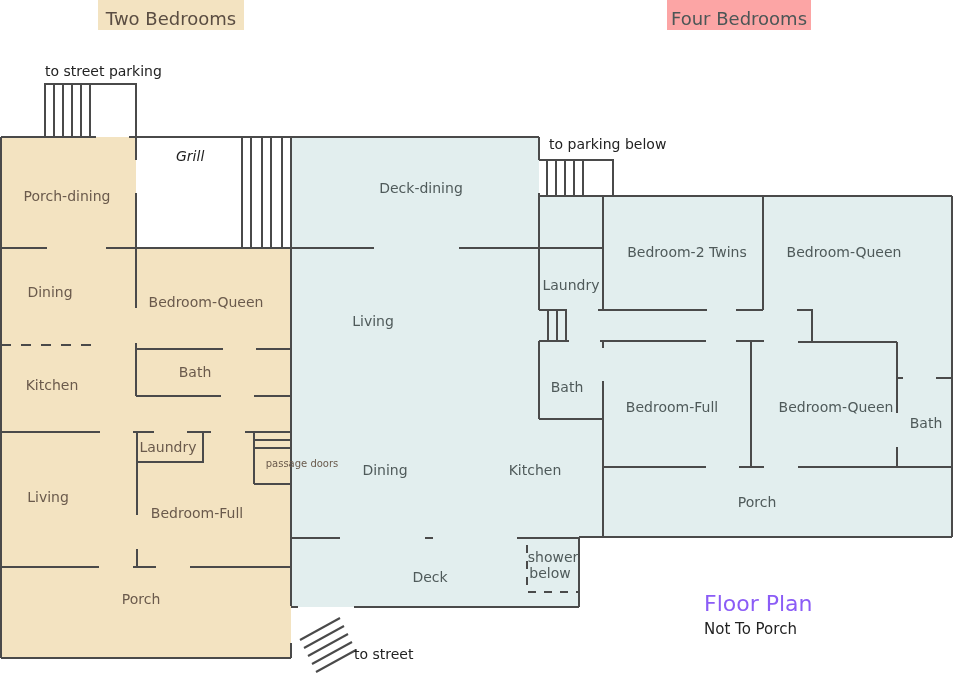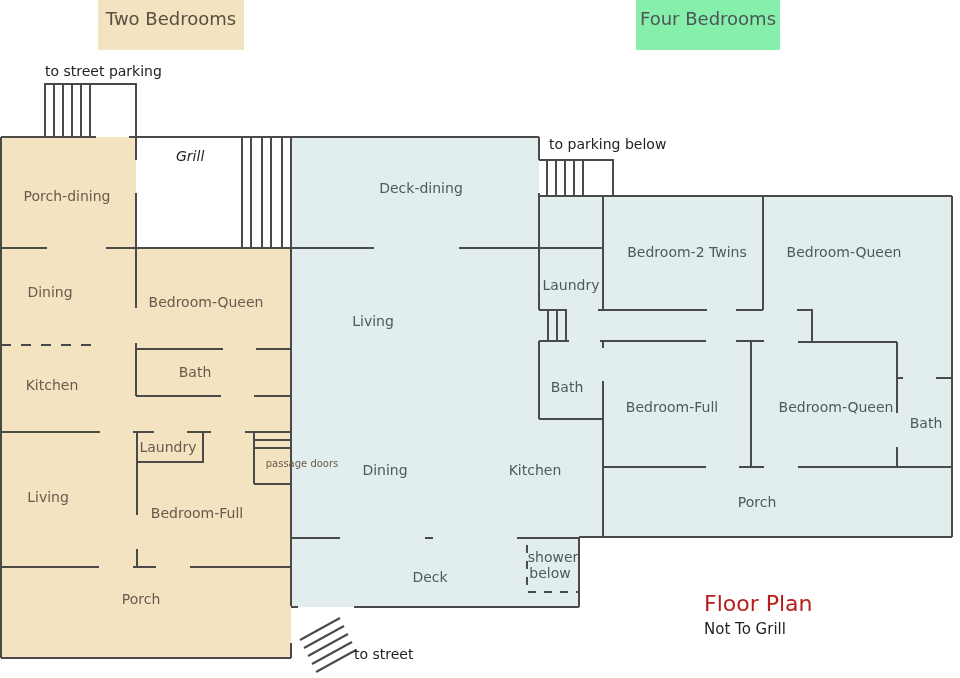--- a/index.html
+++ b/index.html
@@ -1,28 +1,28 @@
 <!DOCTYPE html>
 <html><head>
 <meta charset="utf-8">
 <style>
   html, body { margin: 0; padding: 0; background: #ffffff; }
   body { width: 960px; height: 678px; position: relative; overflow: hidden;
          font-family: "DejaVu Sans", "Liberation Sans", sans-serif; }
   .plan { position: absolute; left: 0; top: 0; width: 960px; height: 678px; }
-  .hdr { position: absolute; top: 0; height: 50px; line-height: 38px; font-size: 18px;
+  .hdr { position: absolute; top: 0; height: 30px; line-height: 38px; font-size: 18px;
          color: #5a4d42; text-align: center; }
   .hdr.two { left: 98px; width: 146px; background: #f3e3c1; }
-  .hdr.four { left: 636px; width: 144px; background: #86efac; color: #4c5656; }
+  .hdr.four { left: 667px; width: 144px; background: #fca5a5; color: #4c5656; }
   .lbl { position: absolute; font-size: 14px; white-space: nowrap; transform: translate(-50%, -50%); }
   .lbl.t { color: #6a5a4c; }
   .lbl.b { color: #4f5a5a; }
   .lbl.k { color: #222; transform: none; }
   .lbl.sm { font-size: 10px; }
-  .title { position: absolute; left: 704px; top: 591px; font-size: 22px; color: #b91c1c; }
+  .title { position: absolute; left: 704px; top: 591px; font-size: 22px; color: #8b5cf6; }
   .subtitle { position: absolute; left: 704px; top: 620px; font-size: 15px; color: #222; }
 </style>
 </head>
 <body>
 
 <svg class="plan" viewBox="0 0 960 678" xmlns="http://www.w3.org/2000/svg">
 
   <g>
     <rect x="1" y="137" width="135" height="521" fill="#f3e3c1"></rect>
     <rect x="136" y="248" width="155" height="410" fill="#f3e3c1"></rect>
@@ -169,13 +169,13 @@
 <div class="lbl b" style="left:571px;top:285px;">Laundry</div>
 <div class="lbl b" style="left:567px;top:387px;">Bath</div>
 <div class="lbl b" style="left:687px;top:252px;">Bedroom-2 Twins</div>
 <div class="lbl b" style="left:844px;top:252px;">Bedroom-Queen</div>
 <div class="lbl b" style="left:672px;top:407px;">Bedroom-Full</div>
 <div class="lbl b" style="left:836px;top:407px;">Bedroom-Queen</div>
 <div class="lbl b" style="left:926px;top:423px;">Bath</div>
 <div class="lbl b" style="left:757px;top:502px;">Porch</div>
 
 <div class="title">Floor Plan</div>
-<div class="subtitle">Not To Grill</div>
+<div class="subtitle">Not To Porch</div>
 
 </body></html>

